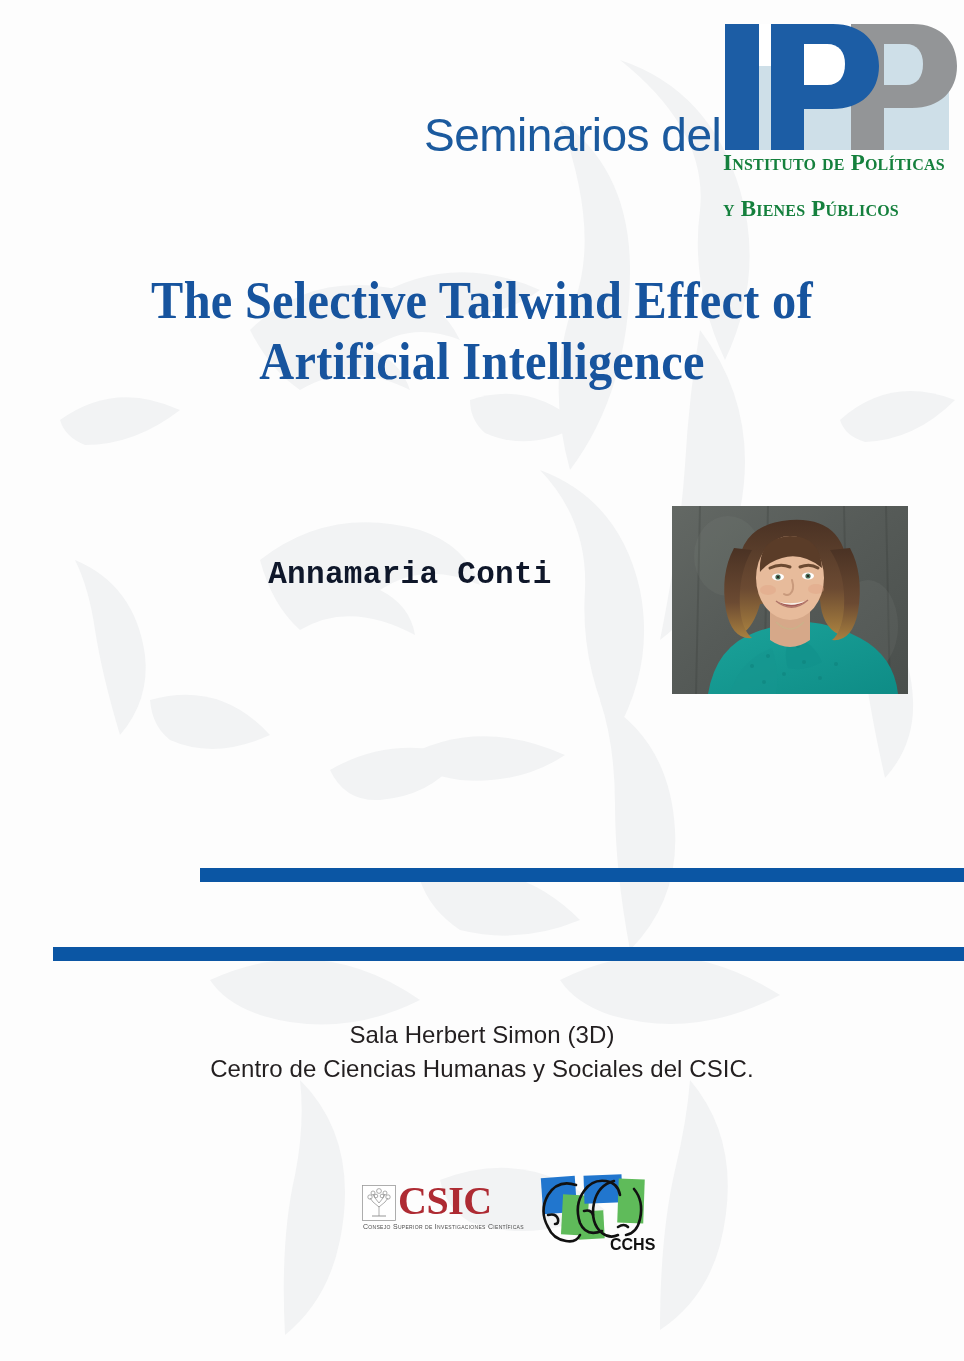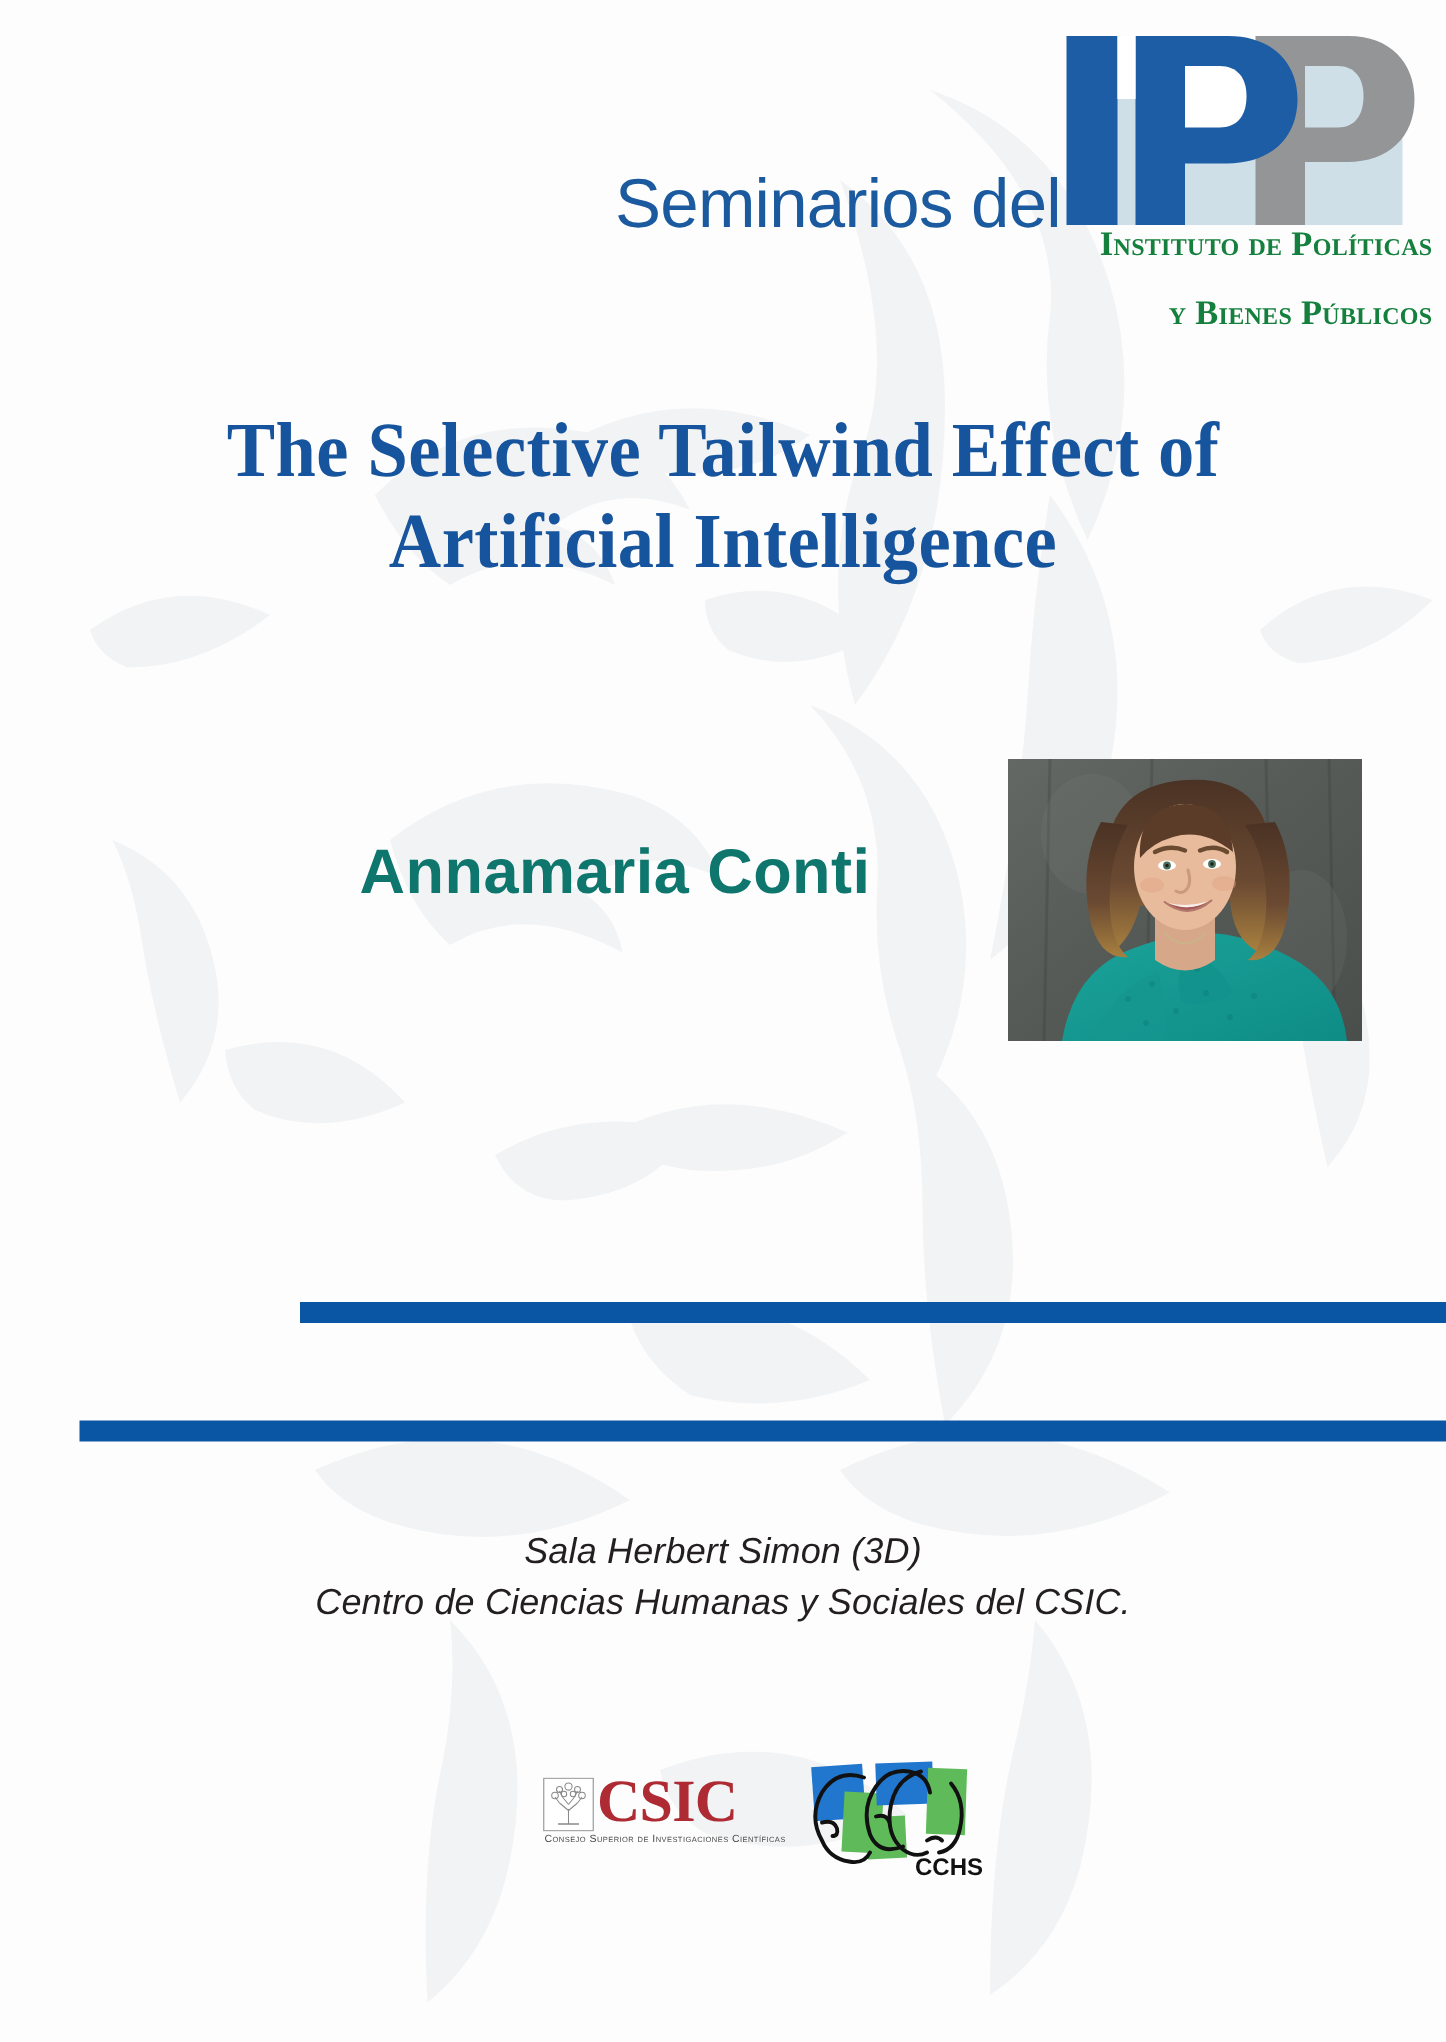--- a/index.html
+++ b/index.html
@@ -26,26 +26,25 @@
     width: 964px;
     height: 1361px;
     opacity: 1;
     pointer-events: none;
     z-index: 0;
   }
 
   
   .header {
     position: absolute;
-    left: 0;
+    left: 14px;
     top: 0;
     width: 832px;
     height: 225px;
     z-index: 3;
-    text-align: right;
   }
   .seminarios {
     position: absolute;
     left: 410px;
     top: 108px;
     font-family: "Liberation Sans", sans-serif;
     font-size: 46px;
     font-weight: 400;
     color: #1B5A9E;
     letter-spacing: -0.5px;
@@ -101,24 +100,24 @@
   
   .speaker-block {
     position: absolute;
     left: 180px;
     top: 558px;
     width: 460px;
     text-align: center;
     z-index: 3;
   }
   .speaker-name {
-    font-family: Liberation Sans, sans-serif;
-    font-weight: 700;
-    font-size: 42px;
-    color: #0f766e;
+    font-family: Liberation Mono, monospace;
+    font-weight: 700;
+    font-size: 31px;
+    color: #0f172a;
     line-height: 1.1;
     letter-spacing: 0.3px;
   }
   .speaker-aff {
     font-family: "Liberation Serif", serif;
     font-weight: 700;
     font-size: 23px;
     color: #17549E;
     line-height: 1.25;
     margin-top: 2px;
@@ -187,21 +186,21 @@
     top: 1018px;
     width: 964px;
     text-align: center;
     font-family: "Liberation Sans", sans-serif;
     font-size: 24px;
     line-height: 1.42;
     color: #231F20;
     z-index: 3;
     letter-spacing: 0.1px;
   }
-  .venue .l { display: block; font-style: italic; }
+  .venue .l { display: block; }
 
   
   .footer {
     position: absolute;
     left: 0;
     top: 1171px;
     width: 964px;
     height: 90px;
     z-index: 3;
     margin-left: 20px;

